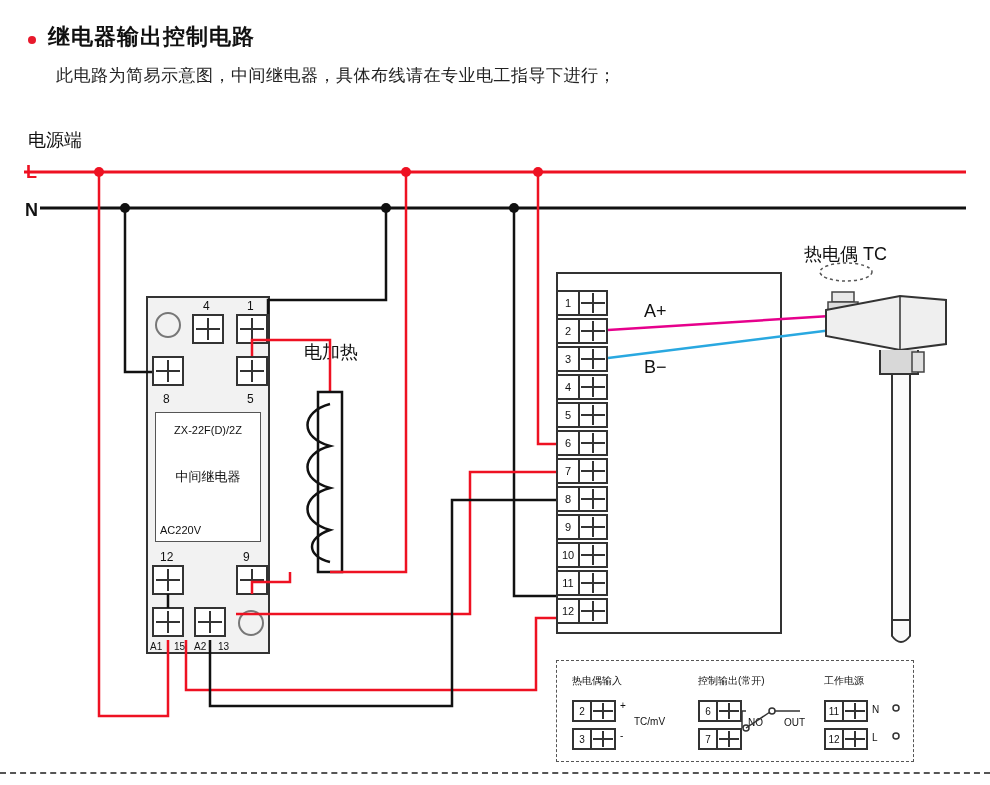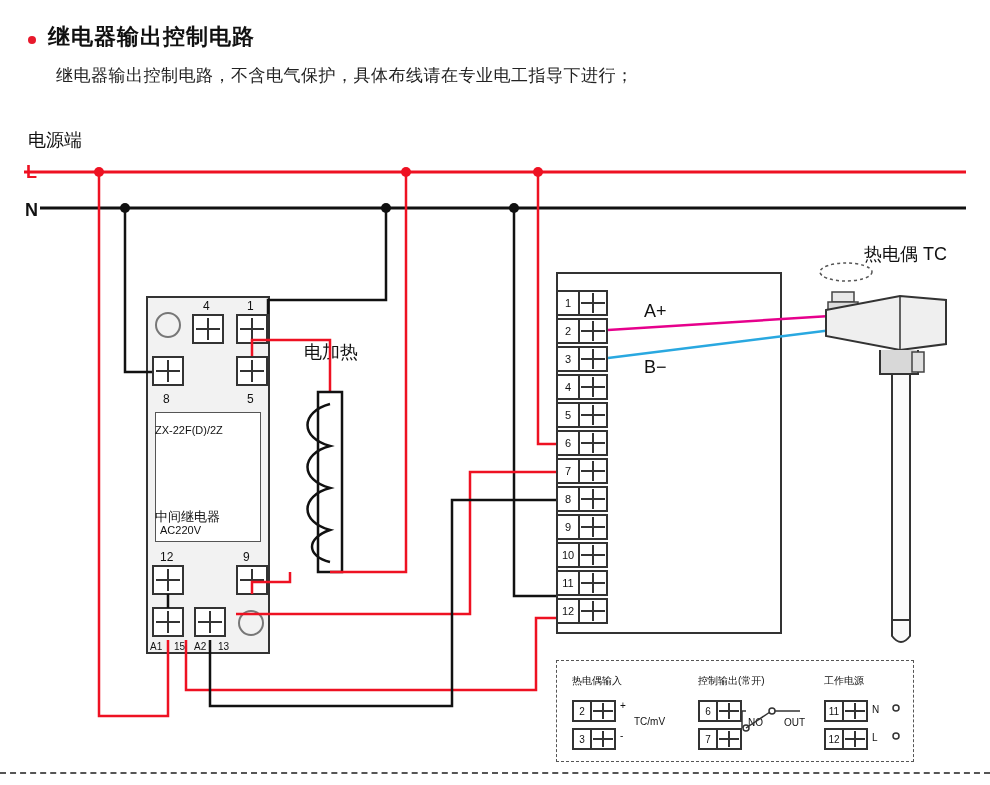--- a/index.html
+++ b/index.html
@@ -82,21 +82,21 @@
     width: 106px;
     height: 130px;
     border: 1px solid #555;
     background: #fff;
     box-sizing: border-box;
   }
   .relay-text {
     position: absolute;
     font-size: 11px;
     color: #111;
-    text-align: left;
+    text-align: center;
     white-space: nowrap;
   }
   
   .screw {
     position: absolute;
     border: 2px solid #333;
     background: #fff;
     box-sizing: border-box;
   }
   .screw::before, .screw::after {
@@ -246,30 +246,30 @@
     border-top: 2px dashed #555;
   }
 </style>
 </head>
 <body>
 
 <div id="page">
 
   <div class="bullet-dot"></div>
   <div class="title">继电器输出控制电路</div>
-  <div class="subtitle">继电器输出控制电路，不含电气保护，具体布线请在专业电工指导下进行；</div>
+  <div class="subtitle">此电路为简易示意图，中间继电器，具体布线请在专业电工指导下进行；</div>
 
   <div class="lbl" style="left:28px; top:128px;">电源端</div>
   <div class="lbl lbl-bold" style="left:26px; top:162px; color:#ee1122;">L</div>
   <div class="lbl lbl-bold" style="left:25px; top:200px;">N</div>
 
   <div class="relay-body"></div>
   <div class="relay-inner"></div>
   <div class="relay-text" style="left:155px; top:424px; width:106px;">ZX-22F(D)/2Z</div>
-  <div class="relay-text" style="left:155px; top:468px; width:106px; font-size:13px;margin-top:40px;">中间继电器</div>
+  <div class="relay-text" style="left:155px; top:468px; width:106px; font-size:13px;">中间继电器</div>
   <div class="relay-text" style="left:160px; top:524px; width:80px; text-align:left;">AC220V</div>
 
   <div class="lbl lbl-small" style="left:203px; top:299px;">4</div>
   <div class="lbl lbl-small" style="left:247px; top:299px;">1</div>
   <div class="screw" style="left:192px; top:314px; width:32px; height:30px;"></div>
   <div class="screw" style="left:236px; top:314px; width:32px; height:30px;"></div>
   <div class="circle-hole" style="left:155px; top:312px; width:26px; height:26px;"></div>
 
   <div class="screw" style="left:152px; top:356px; width:32px; height:30px;"></div>
   <div class="screw" style="left:236px; top:356px; width:32px; height:30px;"></div>
@@ -338,21 +338,21 @@
     <div class="term-screw"></div>
   </div>
   <div class="term-row" style="left:556px; top:598px;">
     <div class="term-num">12</div>
     <div class="term-screw"></div>
   </div>
 
   <div class="lbl" style="left:644px; top:301px;">A+</div>
   <div class="lbl" style="left:644px; top:357px;">B−</div>
 
-  <div class="lbl" style="left:864px; top:242px;">热电偶 TC</div>
+  <div class="lbl" style="left:804px; top:242px;">热电偶 TC</div>
 
   <div class="legend"></div>
   <div class="legend-title" style="left:572px; top:674px;">热电偶输入</div>
   <div class="legend-title" style="left:698px; top:674px;">控制输出(常开)</div>
   <div class="legend-title" style="left:824px; top:674px;">工作电源</div>
 
   <div class="mini-term" style="left:572px; top:700px;">
     <div class="mini-num">2</div>
     <div class="mini-screw"></div>
   </div>

